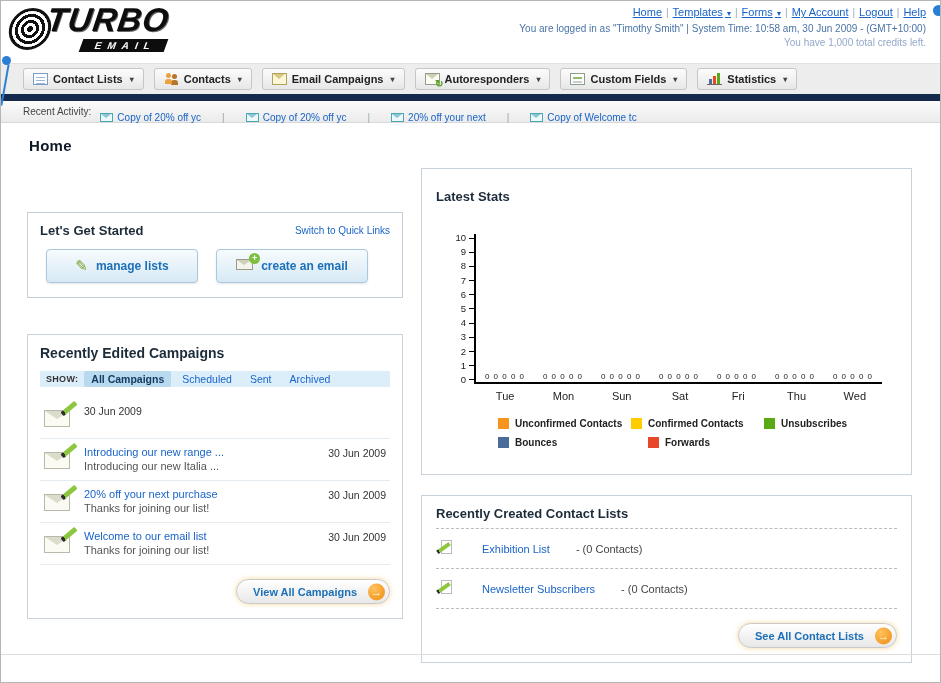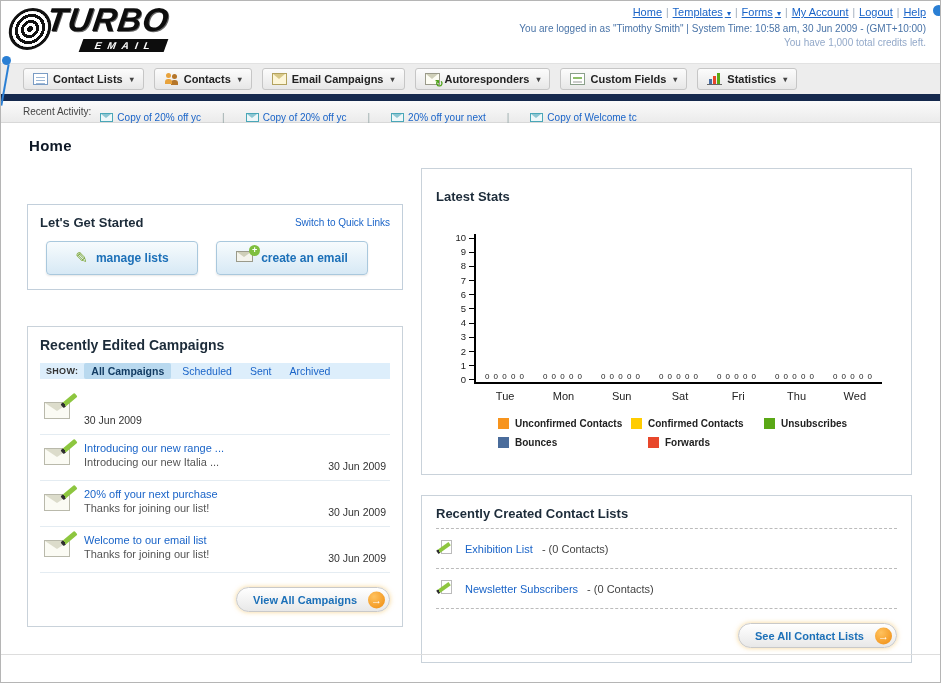--- a/index.html
+++ b/index.html
@@ -109,21 +109,21 @@
   .camp-item { display:flex; gap:8px; padding:7px 4px 8px; border-bottom:1px solid #e4ecf2; align-items:flex-start; }
   .camp-ico { width:32px; height:24px; position:relative; flex:none; margin-top:2px; }
   .camp-env { position:absolute; left:0; top:4px; width:26px; height:17px; background:#fbfbf4; border:1px solid #b9b9ab; }
   .camp-env::before { content:""; position:absolute; left:0; top:0; border-left:12px solid transparent;
     border-right:12px solid transparent; border-top:8px solid #dcdccb; }
   .camp-pencil { position:absolute; right:-2px; top:0; width:18px; height:5px; border-radius:1px;
     background:linear-gradient(90deg,#2f2f2f 0 3px,#8dc63f 3px); transform:rotate(-40deg); }
   .camp-text { flex:1; }
   .camp-link { display:block; color:#1a64c8; font-size:11px; margin-bottom:2px; }
   .camp-sub { color:#555; font-size:11px; }
-  .camp-date { font-size:10.5px; color:#333; white-space:nowrap; margin-top:18px; }
+  .camp-date { font-size:10.5px; color:#333; white-space:nowrap; margin-top:1px; }
   .camp-footer { display:flex; justify-content:flex-end; margin-top:14px; }
 
   .pill-btn { position:relative; display:inline-flex; align-items:center; background:linear-gradient(#ffffff,#e8e8e8);
     border:1px solid #c9c9c9; border-radius:13px; height:25px; padding:0 32px 0 16px; font-size:11px; font-weight:bold;
     color:#1c70b8; box-shadow:0 0 5px rgba(240,180,60,0.55); cursor:pointer; }
   .arrow-circle { position:absolute; right:4px; top:50%; transform:translateY(-50%); width:17px; height:17px;
     border-radius:50%; background:radial-gradient(circle at 35% 30%, #ffc25e, #ef8b0e); color:#fff; font-size:11px;
     line-height:17px; text-align:center; font-weight:bold; }
   .arrow-circle::after { content:"→"; }
 
@@ -150,21 +150,21 @@
   .xlabel { flex:1; text-align:center; font-size:11px; color:#222; padding-top:6px; }
   .legend { margin-top:16px; margin-left:62px; }
   .legend-row { display:flex; margin-bottom:8px; }
   .legend-item { display:flex; align-items:center; gap:6px; width:150px; font-size:10px; font-weight:bold; color:#222; }
   .swatch { width:11px; height:11px; flex:none; }
 
   
   .cl-panel { margin-top:20px; padding:10px 14px 14px; border-color:#c9d2da; }
   .cl-title { font-weight:bold; font-size:13px; color:#1c2b39; margin-bottom:6px; }
   .dashed { border:0; border-top:1px dashed #bbb; margin:7px 0; }
-  .cl-item { display:flex; align-items:center; gap:9px; padding:4px 2px; font-size:11px; }
+  .cl-item { display:flex; align-items:center; gap:26px; padding:4px 2px; font-size:11px; }
   .cl-ico { width:18px; height:17px; position:relative; flex:none; }
   .cl-paper { position:absolute; left:3px; top:0; width:11px; height:14px; background:#fff; border:1px solid #bbb; }
   .cl-pencil { position:absolute; left:-2px; top:6px; width:15px; height:4px;
     background:linear-gradient(90deg,#2f2f2f 0 2px,#8dc63f 2px); transform:rotate(-35deg); }
   .cl-link { color:#1a64c8; }
   .cl-suffix { color:#444; }
   .cl-footer { display:flex; justify-content:flex-end; margin-top:14px; }
 
   .footer-line { position:absolute; left:0; right:0; bottom:27px; border-top:1px solid #ddd; }
 </style>

